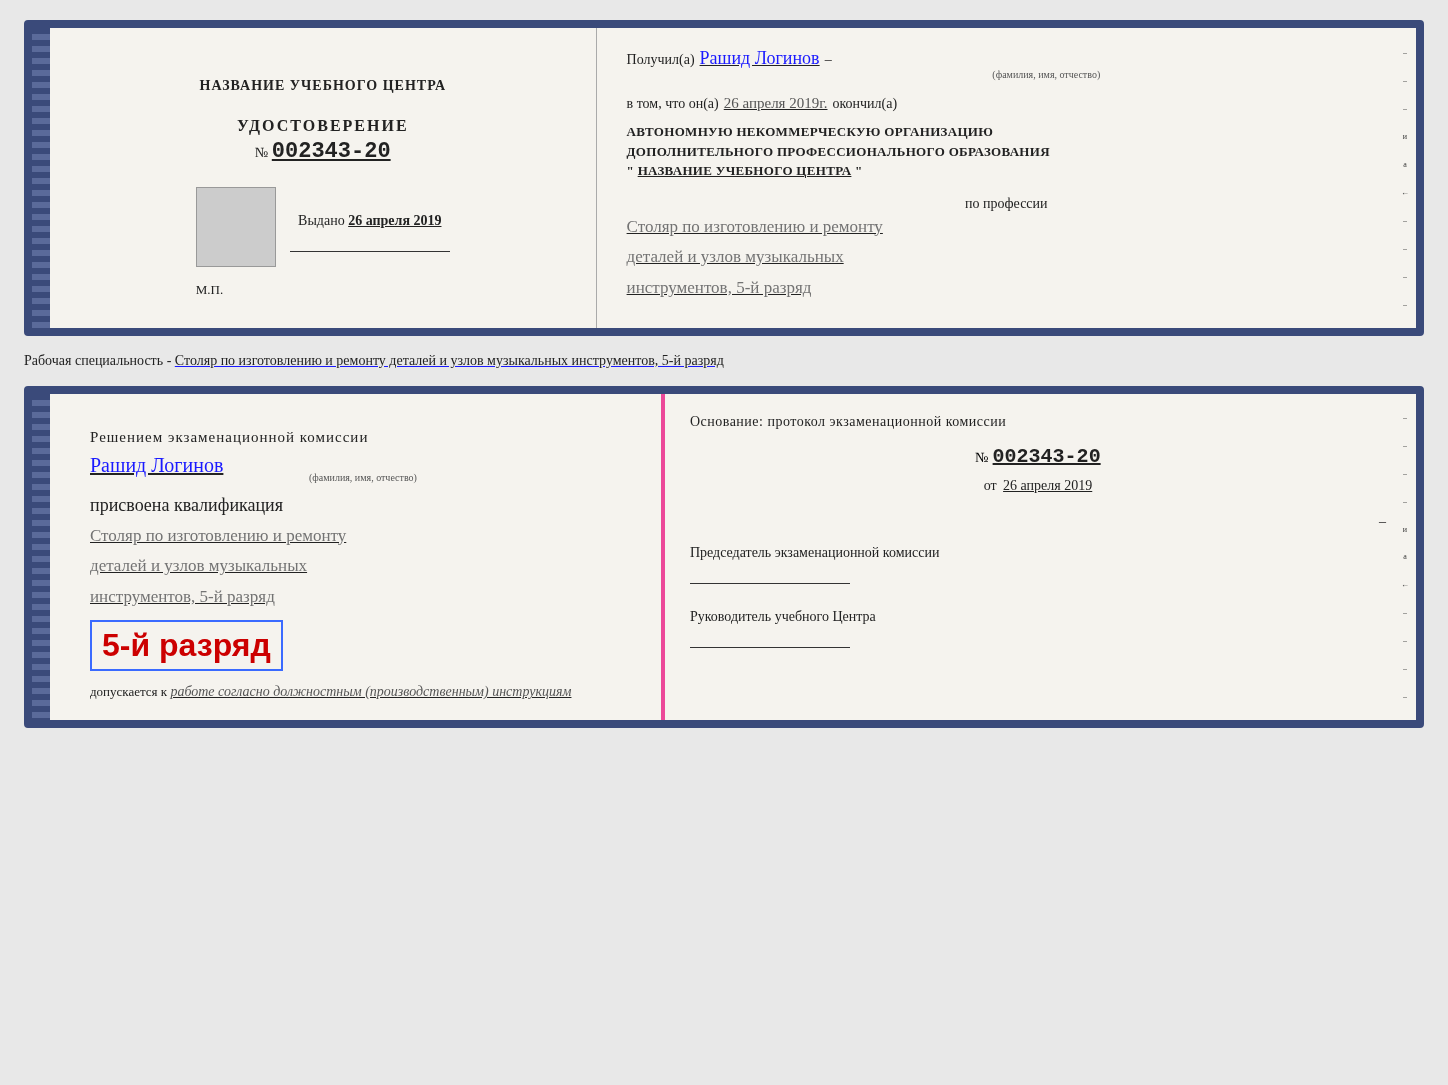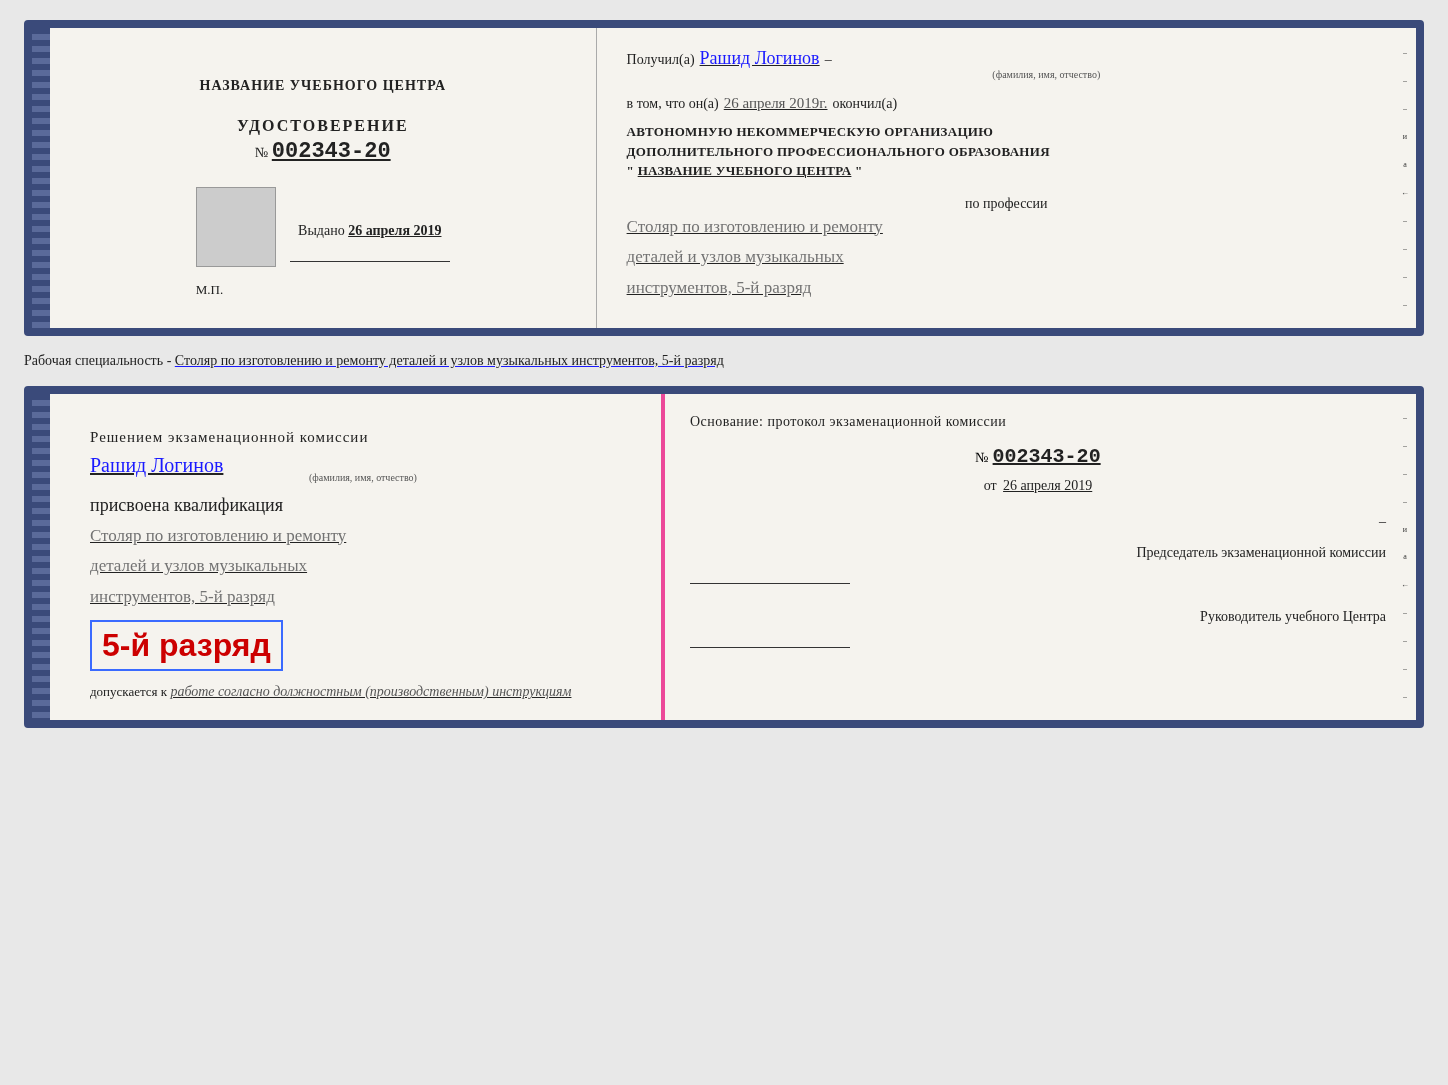--- a/index.html
+++ b/index.html
@@ -307,21 +307,20 @@
       text-align: center;
       margin-bottom: 20px;
     }
 
     .protocol-date .date-val {
       text-decoration: underline;
     }
 
     .commission-block {
       margin-top: 15px;
-      text-align: right;
     }
 
     .commission-title {
       font-size: 14px;
       color: #222;
       margin-bottom: 5px;
     }
 
     .sig-line-long {
       border-bottom: 1px solid #333;
@@ -344,21 +343,21 @@
 
       <div class="cert-block">
         <div class="cert-label">УДОСТОВЕРЕНИЕ</div>
         <div style="font-size:14px; color:#222; margin-top:4px;">
           <span>№</span>
           <span class="cert-number">002343-20</span>
         </div>
       </div>
 
       <div style="display:flex; flex-direction:column; align-items:flex-start;">
-        <div style="display:flex; flex-direction:row; align-items:flex-end; gap:14px; margin-bottom:10px;">
+        <div style="display:flex; flex-direction:row; align-items:center; gap:14px; margin-bottom:10px;">
           <div class="seal-area"></div>
           <div>
             <div class="issued-line">
               <span>Выдано</span>
               <span class="issued-date">26 апреля 2019</span>
             </div>
             <div class="sig-line-long"></div>
           </div>
         </div>
         <div class="mp-label">М.П.</div>

